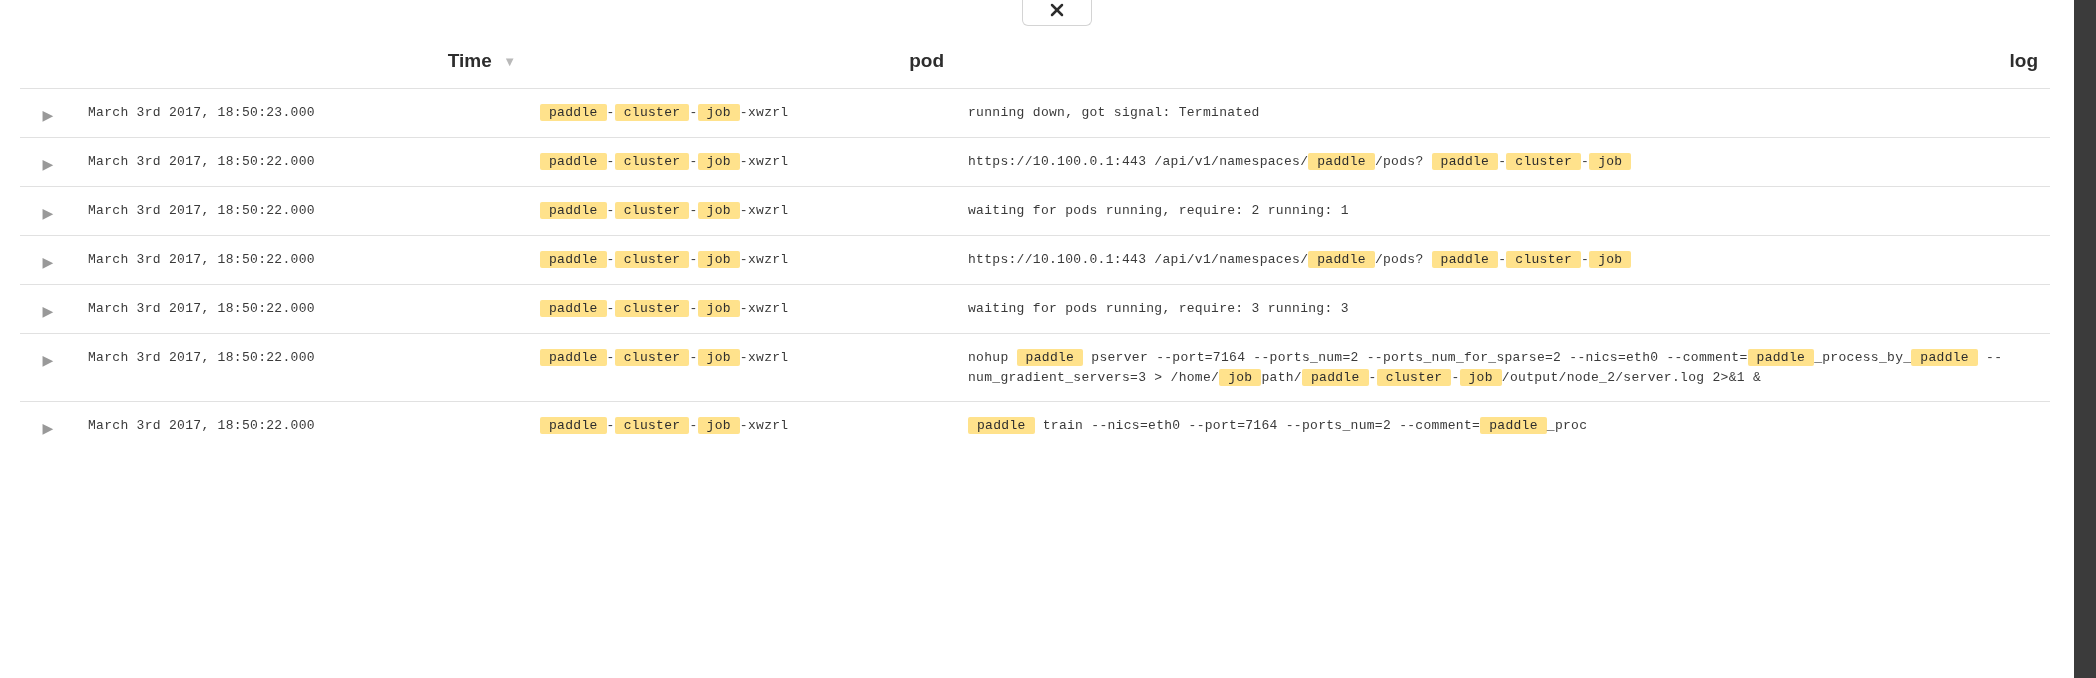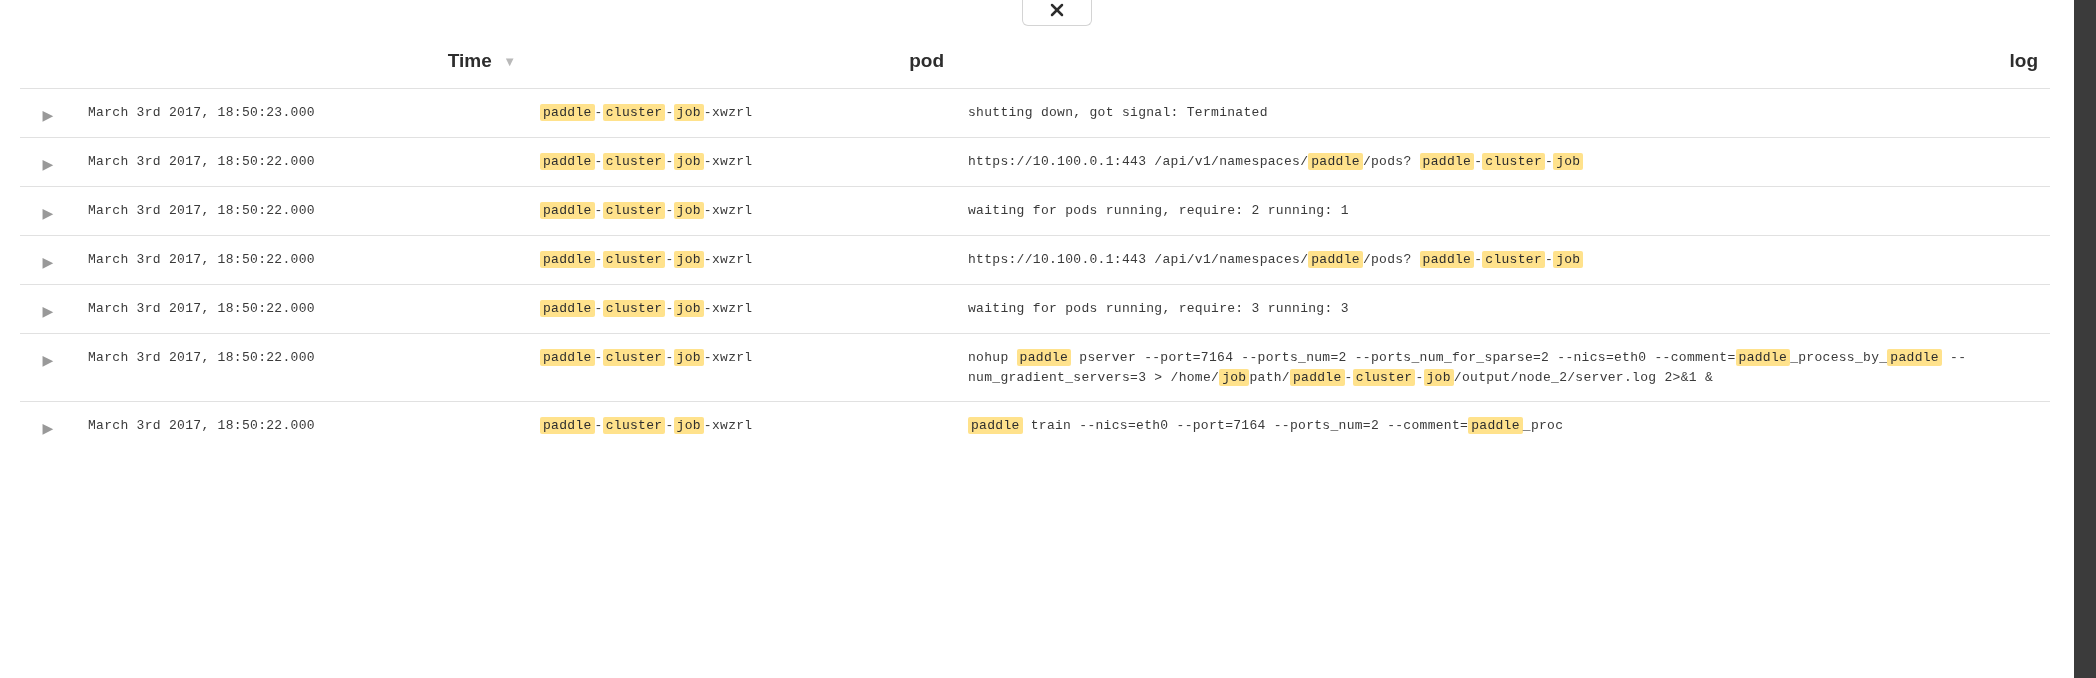--- a/index.html
+++ b/index.html
@@ -80,21 +80,21 @@
     font-family: Menlo, Monaco, Consolas, "Courier New", monospace;
     font-size: 13px;
     letter-spacing: 0.3px;
     color: #3a3a3a;
     line-height: 1.5;
     word-break: break-word;
   }
   mark.hl {
     background: #ffe28c;
     color: #2d2d2d;
-    padding: 1px 3px;
+    padding: 1px 9px;
     border-radius: 2px;
   }
   .sep { color: #3a3a3a; }
 </style>
 </head>
 <body>
 
 <div class="scrollbar-right"></div>
 
 <div class="close-box">
@@ -127,21 +127,21 @@
         <th>
           <span>log</span>
         </th>
       </tr>
     </thead>
     <tbody id="rows">
         <tr>
           <td class="caret-cell"><span>▶</span></td>
           <td class="mono">March 3rd 2017, 18:50:23.000</td>
           <td class="mono"><mark class="hl">paddle</mark><span class="sep">-</span><mark class="hl">cluster</mark><span class="sep">-</span><mark class="hl">job</mark>-xwzrl</td>
-          <td class="mono">shutting down, got signal: Terminated</td>
+          <td class="mono">running down, got signal: Terminated</td>
         </tr>
         <tr>
           <td class="caret-cell"><span>▶</span></td>
           <td class="mono">March 3rd 2017, 18:50:22.000</td>
           <td class="mono"><mark class="hl">paddle</mark><span class="sep">-</span><mark class="hl">cluster</mark><span class="sep">-</span><mark class="hl">job</mark>-xwzrl</td>
           <td class="mono">https://10.100.0.1:443 /api/v1/namespaces/<mark class="hl">paddle</mark>/pods?  <mark class="hl">paddle</mark><span class="sep">-</span><mark class="hl">cluster</mark><span class="sep">-</span><mark class="hl">job</mark></td>
         </tr>
         <tr>
           <td class="caret-cell"><span>▶</span></td>
           <td class="mono">March 3rd 2017, 18:50:22.000</td>

